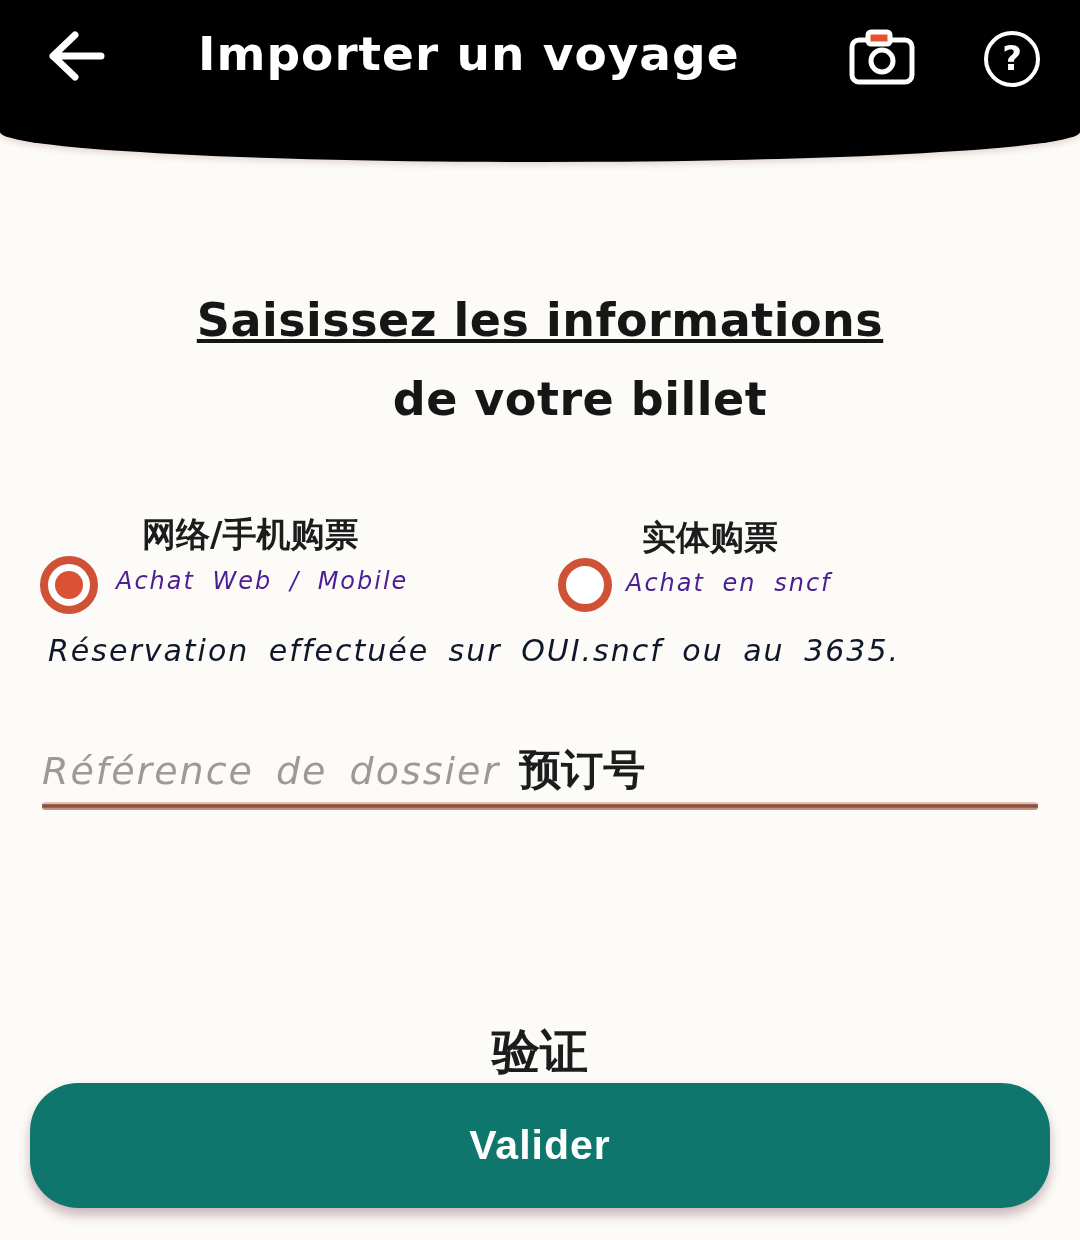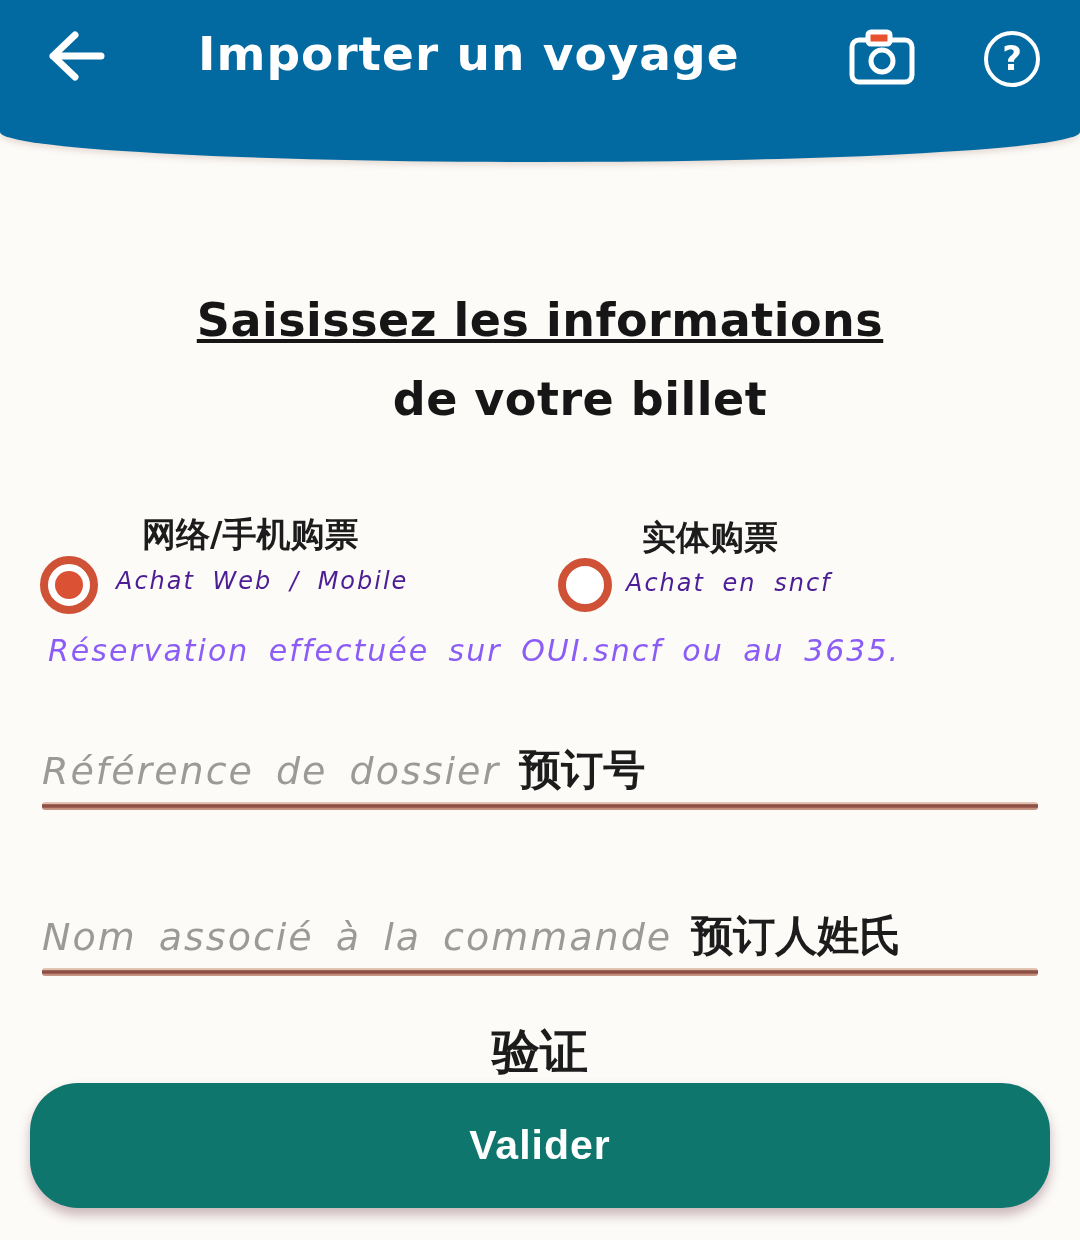--- a/index.html
+++ b/index.html
@@ -7,21 +7,21 @@
     width:1080px;height:1240px;
     background:#fcfbf8;
     font-family:"DejaVu Sans","Liberation Sans",sans-serif;
     position:relative;overflow:hidden;
   }
   .page{position:absolute;inset:0;width:1080px;height:1240px;}
 
   
   .header{
     position:absolute;left:0;top:0;width:1080px;height:162px;
-    background:#0369a1;
+    background:#000000;
     border-radius:0 0 50% 50% / 0 0 30px 30px;
     box-shadow:0 3px 6px rgba(120,60,40,.18);
   }
   .back-btn{
     position:absolute;left:40px;top:22px;width:72px;height:68px;
     display:flex;align-items:center;justify-content:center;cursor:pointer;
   }
   .hdr-title{
     position:absolute;left:198px;top:26px;
     font-size:47px;font-weight:bold;color:#fff;letter-spacing:1px;
@@ -63,21 +63,21 @@
   .opt-zh.right{left:642px;top:515px;}
   .opt-fr{
     position:absolute;font-size:24px;color:#4c1d95;white-space:nowrap;
     font-weight:500;
   }
   .opt-fr.left{left:116px;top:567px;}
   .opt-fr.right{left:626px;top:569px;}
 
   .helper{
     position:absolute;left:48px;top:633px;
-    font-size:30px;color:#8b5cf6;white-space:nowrap;
+    font-size:30px;color:#0f172a;white-space:nowrap;
   }
 
   
   .field{position:absolute;left:42px;width:996px;cursor:text;}
   .field.f1{top:742px;height:70px;}
   .field.f2{top:908px;height:70px;}
   .field .ph{font-size:38px;color:#9c9a96;white-space:nowrap;}
   .field .zh{font-size:42px;margin-left:14px;}
   .underline{
     position:absolute;left:0;top:60px;width:996px;height:8px;border-radius:3px;
@@ -138,25 +138,20 @@
   <div class="opt-fr right hand">Achat en sncf</div>
 
   <div class="helper hand">Réservation effectuée sur OUI.sncf ou au 3635.</div>
 
   <div class="field f1">
     <span class="ph hand">Référence de dossier</span>
     <span class="zh">预订号</span>
     <div class="underline"></div>
   </div>
 
-  <div class="field f2">
-    <span class="ph hand">Nom associé à la commande</span>
-    <span class="zh">预订人姓氏</span>
-    <div class="underline"></div>
-  </div>
 
   <div class="verify-zh zh">验证</div>
 
   <button class="submit-btn">
     <span class="submit-label">Valider</span>
   </button>
 
 </div>
 
 </body></html>

